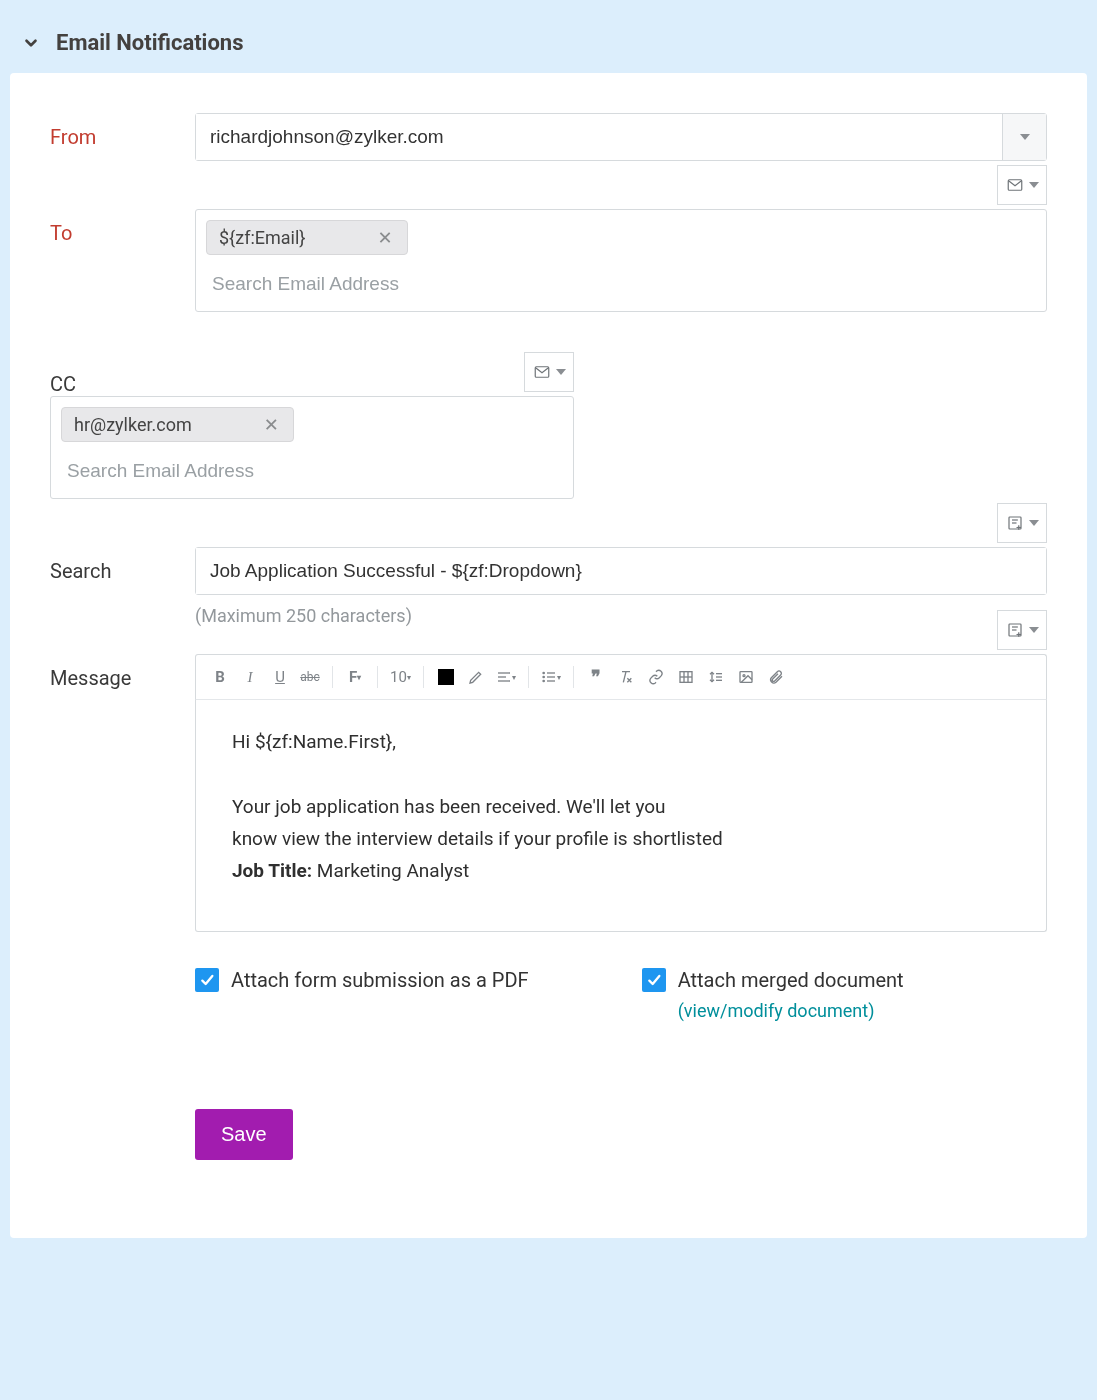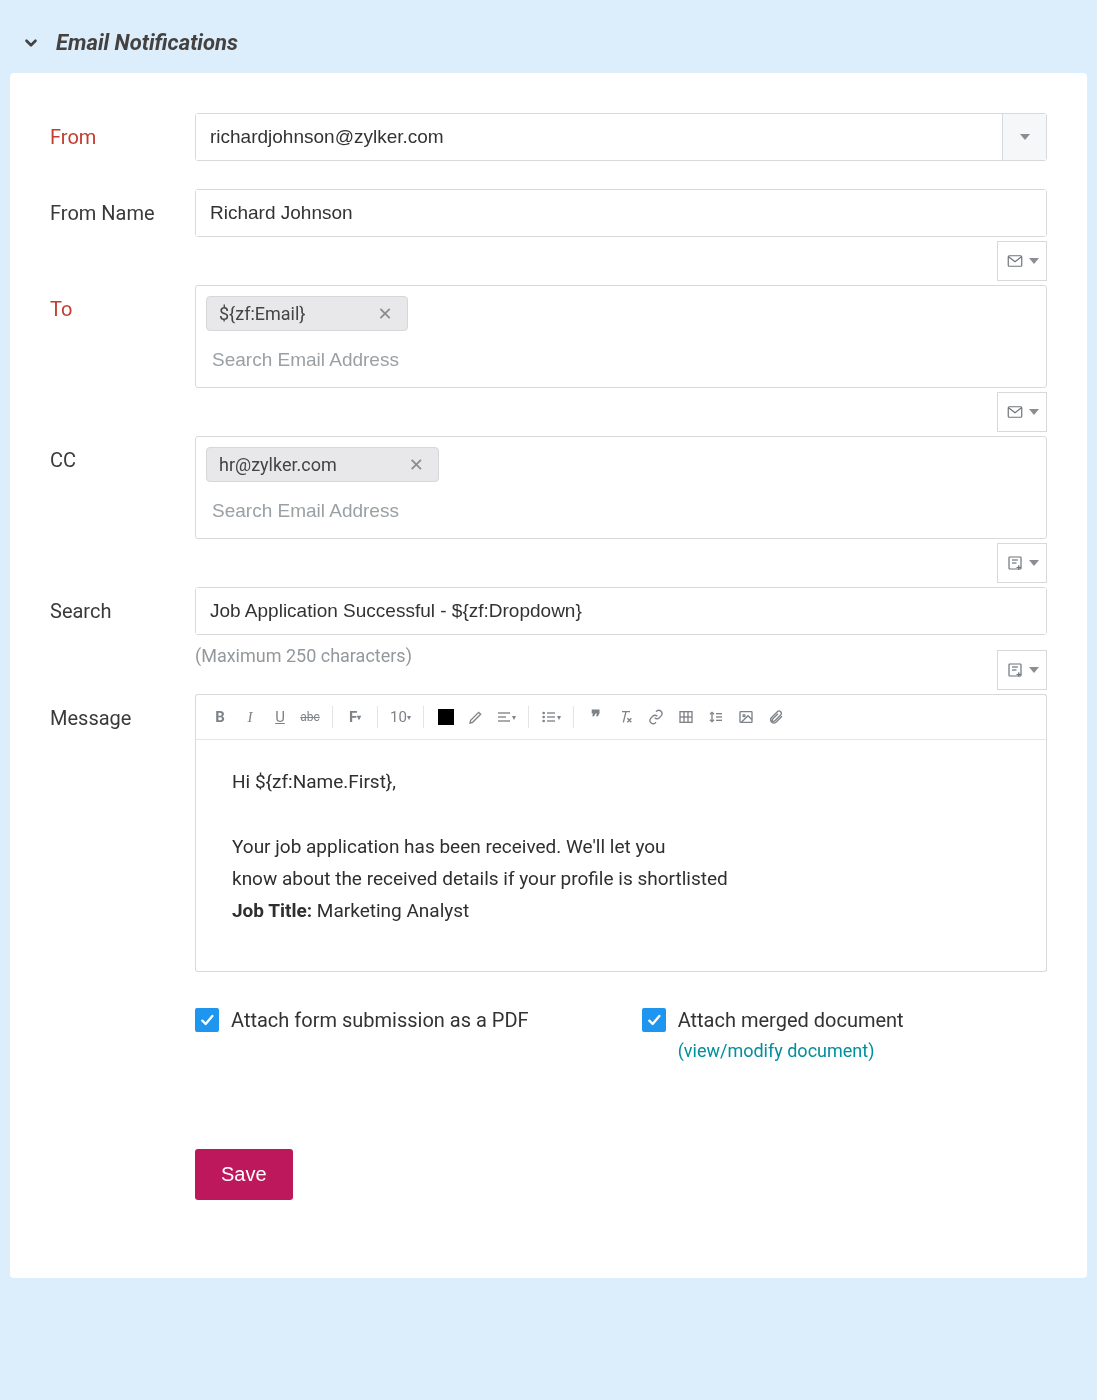--- a/index.html
+++ b/index.html
@@ -1,18 +1,18 @@
 <!DOCTYPE html>
 <html><head>
 <meta charset="utf-8">
 <style>
   * { box-sizing: border-box; }
   html, body { margin:0; padding:0; font-family: -apple-system, BlinkMacSystemFont, "Segoe UI", Roboto, "Helvetica Neue", Arial, sans-serif; background:#dceefc; color:#2b2b2b; }
   .page { width:1097px; margin:0 auto; padding:10px 10px 60px 10px; }
-  .section-header { display:flex; align-items:center; padding:20px 4px 18px 10px; font-weight:700; font-size:22px; color:#44413f;font-style:italic;}
+  .section-header { display:flex; align-items:center; padding:20px 4px 18px 10px; font-weight:700; font-size:22px; color:#44413f;}
   .chev { width:22px; height:22px; margin-right:14px; display:inline-flex; align-items:center; justify-content:center;}
   .panel { background:#fff; border-radius:4px; padding:40px 40px 50px 40px; position:relative;}
   .row { display:flex; align-items:flex-start; margin-bottom:28px; position:relative;}
   .label { width:145px; flex-shrink:0; font-size:20px; color:#3a3a3a; padding-top:12px;}
   .label.req { color:#c23c2f;}
   .field { flex:1; }
   .input-shell { border:1px solid #d6dadd; border-radius:3px; width:100%; display:flex; align-items:stretch;}
   .input-shell.textish { min-height:48px; }
   .input-plain { border:none; outline:none; font-size:19px; padding:0 14px; width:100%; color:#333;}
   .select-caret { width:46px; border-left:1px solid #d6dadd; background:#f6f7f8; display:flex; align-items:center; justify-content:center; cursor:pointer;}
@@ -30,21 +30,21 @@
   .tb-btn { color:#7e8388; font-size:15px; min-width:20px; height:24px; display:inline-flex; align-items:center; justify-content:center; cursor:pointer; font-family:Georgia, serif;}
   .tb-sep { width:1px; height:22px; background:#e2e5e8; margin:0 2px;}
   .tb-color { width:16px; height:16px; background:#000;}
   .editor { border:1px solid #d6dadd; border-top:none; border-radius:0 0 3px 3px; padding:26px 24px 44px 36px; font-size:19px; color:#2f2f2f; line-height:1.7;}
   .editor .bold { font-weight:700;}
   .checks { display:flex; gap:113px; padding-top:8px;}
   .check-col { display:flex; flex-direction:column;}
   .check { display:flex; align-items:center; gap:12px; font-size:20px; color:#333; cursor:pointer;}
   .cbox { width:24px; height:24px; background:#1e96f0; display:flex; align-items:center; justify-content:center; border-radius:2px;}
   .link { color:#008f9b; font-size:18px; margin-top:8px; margin-left:36px; cursor:pointer;}
-  .save-btn { background:#be185d; color:#fff; border:none; font-size:20px; padding:14px 26px; border-radius:3px; cursor:pointer;}
+  .save-btn { background:#a21caf; color:#fff; border:none; font-size:20px; padding:14px 26px; border-radius:3px; cursor:pointer;}
   .save-row { padding-top:60px; }
 </style>
 </head>
 <body>
 
 <div class="page">
   <div class="section-header">
     <span class="chev">
       <svg viewBox="0 0 24 24" width="18" height="18" fill="none" stroke="#44413f" stroke-width="3.5" stroke-linecap="round" stroke-linejoin="round">
           <polyline points="6 9 12 15 18 9"></polyline>
@@ -60,28 +60,20 @@
       <div class="field">
         <div class="input-shell textish">
           <input class="input-plain" readonly="" value="richardjohnson@zylker.com" style="">
           <div class="select-caret">
               <span class="caret-down"></span>
             </div>
         </div>
       </div>
     </div>
 
-    <div class="row">
-      <div class="label">From Name</div>
-      <div class="field">
-        <div class="input-shell textish">
-          <input class="input-plain" value="Richard Johnson" style="">
-        </div>
-      </div>
-    </div>
 
     <div class="row" style="margin-top:48px;">
       <div class="label req">To</div>
       <div class="field" style="position:relative;">
         <div class="float-btn">
           <div class="mini-btn">
             <svg viewBox="0 0 24 24">
                 <rect x="3" y="5" width="18" height="14" rx="1.5" stroke-width="1.6"></rect>
                 <polyline points="3,6 12,13 21,6" stroke-width="1.6"></polyline>
               </svg>
@@ -91,21 +83,21 @@
         <div class="recip-box">
           <span class="chip">
             <span>${zf:Email}</span>
             <span class="x">✕</span>
           </span>
           <input class="recip-input" placeholder="Search Email Address" style="">
         </div>
       </div>
     </div>
 
-    <div class="row" style="margin-top:48px;">
+    <div class="row" style="margin-top:48px;flex-direction:column;">
       <div class="label">CC</div>
       <div class="field" style="position:relative;">
         <div class="float-btn">
           <div class="mini-btn">
             <svg viewBox="0 0 24 24">
                 <rect x="3" y="5" width="18" height="14" rx="1.5" stroke-width="1.6"></rect>
                 <polyline points="3,6 12,13 21,6" stroke-width="1.6"></polyline>
               </svg>
             <span class="caret-down"></span>
           </div>
@@ -239,21 +231,21 @@
           <span class="tb-btn">
             <svg width="16" height="16" viewBox="0 0 24 24" fill="none" stroke="#7e8388" stroke-width="2">
                 <path d="M21 11l-9 9a5 5 0 0 1-7-7l9-9a3.5 3.5 0 0 1 5 5l-9 9a2 2 0 0 1-3-3l8-8"></path>
               </svg>
           </span>
         </div>
         <div class="editor">
           <div>Hi ${zf:Name.First},</div>
           <br>
           <div>Your job application has been received. We'll let you</div>
-          <div>know about the received details if your profile is shortlisted</div>
+          <div>know view the interview details if your profile is shortlisted</div>
           <div><span class="bold">Job Title:</span><span> Marketing Analyst</span></div>
         </div>
       </div>
     </div>
 
     <div class="row" style="margin-top:20px;">
       <div class="label"></div>
       <div class="field checks">
         <div class="check-col">
           <label class="check">

